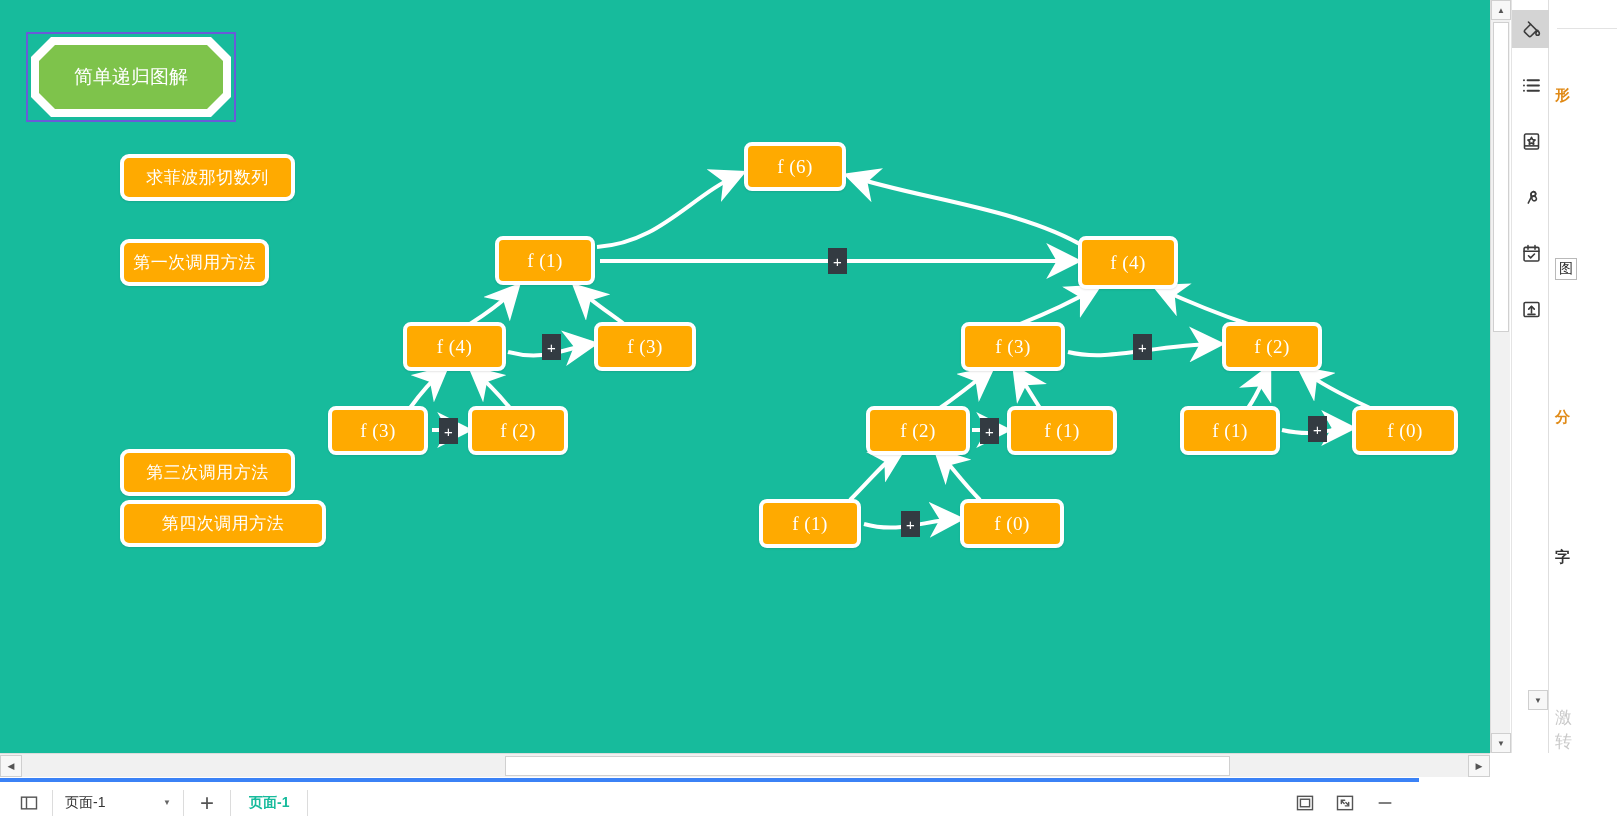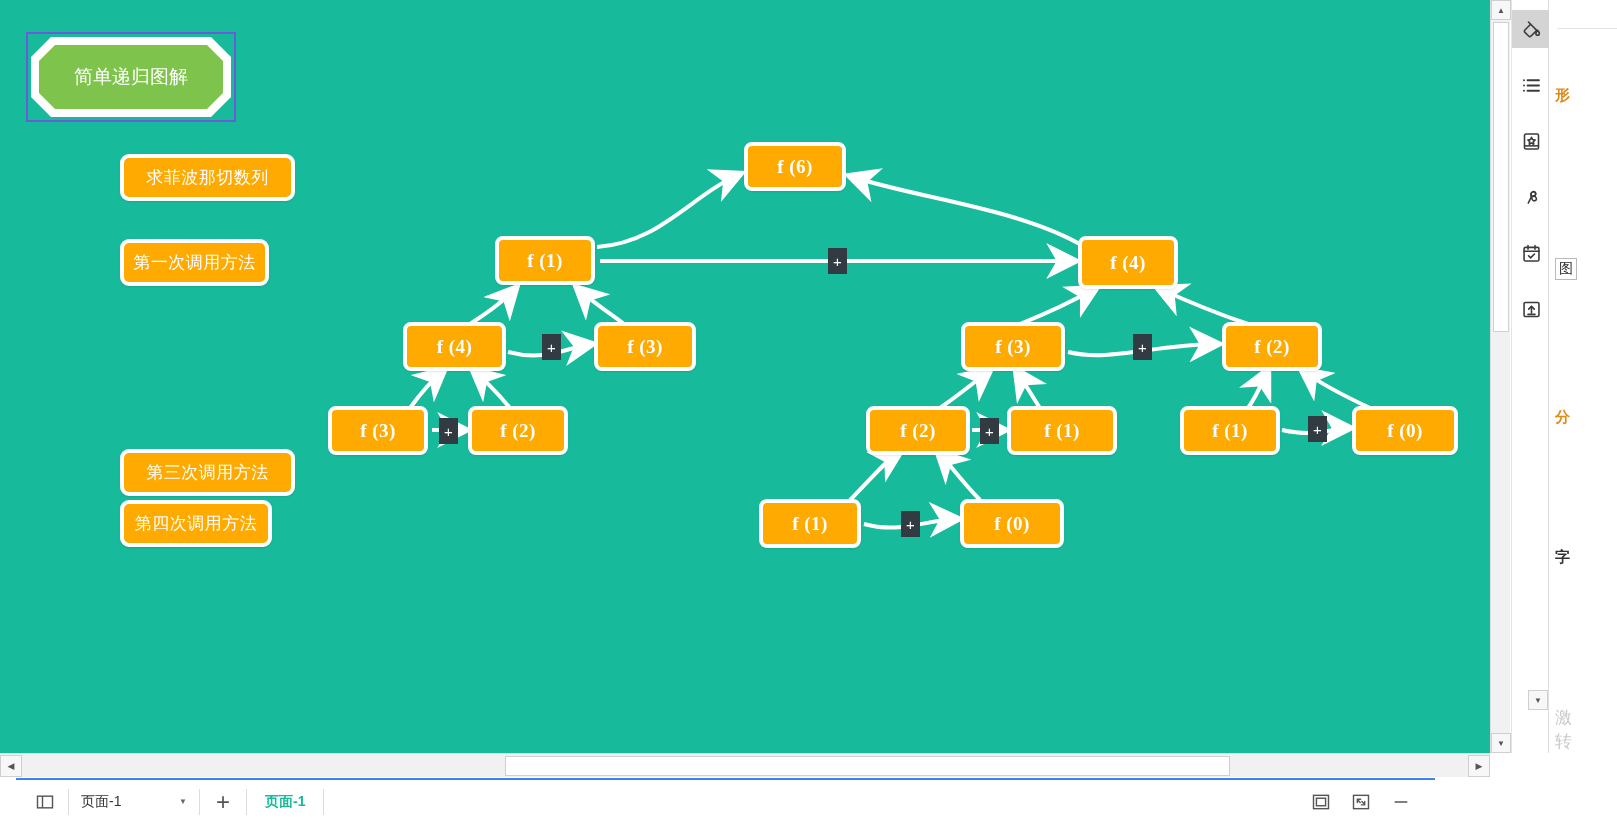--- a/index.html
+++ b/index.html
@@ -26,21 +26,21 @@
     background: #ffaa00;
     border: 4px solid #ffffff;
     border-radius: 8px;
     color: #ffffff;
     display: flex; align-items: center; justify-content: center;
     font-size: 17px;
     letter-spacing: .5px;
     box-shadow: 0 1px 2px rgba(0,0,0,.10);
     white-space: nowrap;
   }
-  .node.fn { font-family: "Liberation Serif", "DejaVu Serif", serif; font-size: 19px; font-weight: bold; }
+  .node.fn { font-family: "Liberation Serif", "DejaVu Serif", serif; font-size: 19px; }
   .node.label { font-size: 17px; border-radius: 9px; }
 
   
   #title-node {
     position: absolute;
     left: 26px; top: 32px;
     width: 210px; height: 90px;
     border: 2px solid #6a5bd8;
     background: transparent;
     padding: 0;
@@ -143,23 +143,23 @@
     position: absolute; left: 6px; top: 706px;
     color: #c9c9c9; font-size: 17px; line-height: 24px;
     white-space: nowrap; pointer-events: none;
   }
   #panel-vscroll {
     position:absolute; left: 1528px; top: 690px; width: 20px; height: 30px;
   }
 
   
   #status-bar {
-    position: absolute; left: 16px; top: 778px;
+    position: absolute; left: 0; top: 778px;
     width: 1419px; height: 45px;
-    background: #ffffff; border-top: 2px solid #3b82f6;
+    background: #ffffff; border-top: 4px solid #3b82f6;
     display: flex; align-items: center;
   }
   .sb-icon { width: 34px; height: 28px; display:flex; align-items:center; justify-content:center; color:#555; }
   .sb-icon svg { width: 20px; height: 20px; }
   .vdiv { width: 1px; height: 26px; background: #dcdcdc; margin: 0 6px; }
   #page-select {
     display:flex; align-items:center; justify-content:space-between;
     width: 118px; height: 26px; padding: 0 6px;
     font-size: 14px; color: #333;
   }
@@ -240,21 +240,21 @@
 
     <div class="node label" style="left:120px;top:154px;width:175px;height:47px;">
         <span>求菲波那切数列</span>
       </div>
     <div class="node label" style="left:120px;top:239px;width:149px;height:47px;">
         <span>第一次调用方法</span>
       </div>
     <div class="node label" style="left:120px;top:407px;width:175px;height:47px;margin-top:42px;">
         <span>第三次调用方法</span>
       </div>
-    <div class="node label" style="left:120px;top:500px;width:152px;height:47px;font-family:Liberation Mono, monospace;">
+    <div class="node label" style="left:120px;top:500px;width:206px;height:47px;font-family:Liberation Mono, monospace;">
         <span>第四次调用方法</span>
       </div>
 
 
     <div class="node fn" style="left:744px;top:142px;width:102px;height:49px;">
         <span>f (6)</span>
       </div>
     <div class="node fn" style="left:495px;top:236px;width:100px;height:49px;">
         <span>f (1)</span>
       </div>

